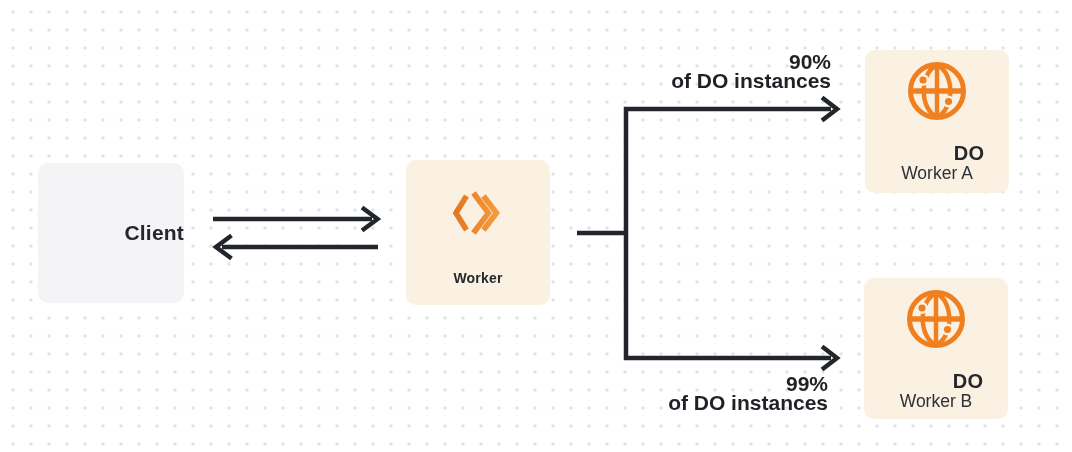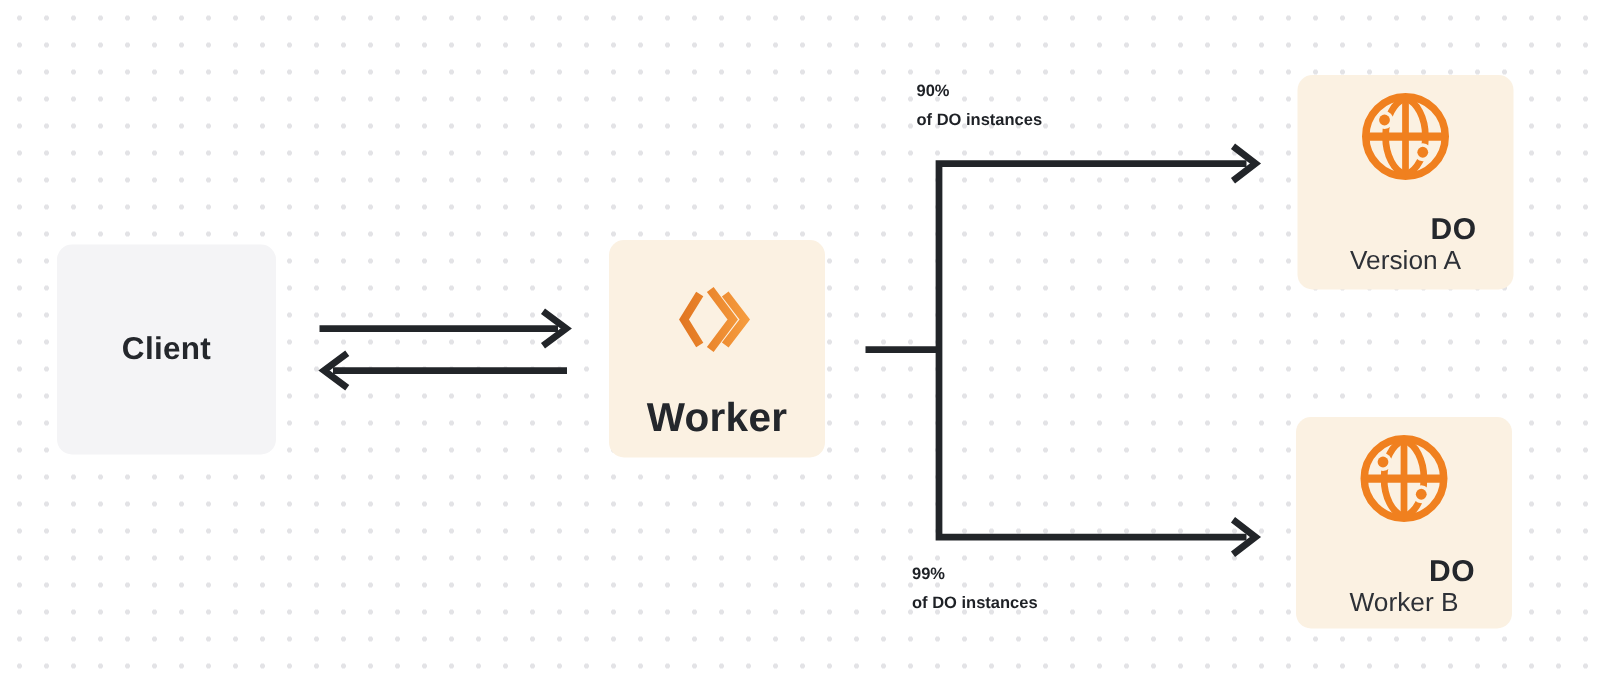--- a/index.html
+++ b/index.html
@@ -20,51 +20,51 @@
     background-image:radial-gradient(circle, var(--dot-grid) 1.5px, transparent 1.7px);
     background-size:18px 18px;
     background-position:4px 3px;
     overflow:hidden;
   }
   .connectors{position:absolute;left:0;top:0;width:1072px;height:452px;}
   .node{position:absolute;border-radius:10px;}
   .node-client{
     left:38px;top:163px;width:146px;height:140px;
     background:var(--box-gray);
-    display:flex;align-items:center;justify-content:center;
+    display:flex;align-items:center;justify-content:flex-end;
   }
   .node-client .label{
     font-size:21px;font-weight:700;color:var(--text-dark);letter-spacing:.2px;
   }
   .node-worker{
     left:406px;top:160px;width:144px;height:145px;
     background:var(--box-cream);
   }
   .node-worker .icon{position:absolute;left:50%;top:26px;transform:translateX(-50%);}
   .node-worker .label{
     position:absolute;left:0;top:106px;width:100%;text-align:center;
-    font-size:27px;font-weight:700;color:var(--text-dark);line-height:24px;letter-spacing:.2px;
+    font-size:14px;font-weight:700;color:var(--text-dark);line-height:24px;letter-spacing:.2px;
   }
   .node-do{
     width:144px;background:var(--box-cream);
   }
   .node-do-a{left:865px;top:50px;height:143px;}
   .node-do-b{left:864px;top:278px;height:141px;}
   .node-do .icon{position:absolute;left:50%;top:11px;transform:translateX(-50%);}
   .node-do .title{
     position:absolute;left:0;top:92px;width:100%;text-align:center;
     font-size:20px;font-weight:700;color:var(--text-dark);line-height:22px;letter-spacing:.3px;margin-left:32px;
   }
   .node-do .subtitle{
     position:absolute;left:0;top:113px;width:100%;text-align:center;
     font-size:17.5px;font-weight:400;color:#2E3137;line-height:21px;
   }
   .split-label{
-    position:absolute;width:220px;text-align:left;
-    font-size:11px;font-weight:700;color:#1E2126;line-height:19px;
+    position:absolute;width:220px;text-align:right;
+    font-size:21px;font-weight:700;color:#1E2126;line-height:19px;
   }
   .split-label-top{left:611px;top:52px;}
   .split-label-bottom{left:608px;top:374px;}
 </style>
 </head>
 <body>
 
 <div class="canvas">
 
   <svg class="connectors" viewBox="0 0 1072 452" xmlns="http://www.w3.org/2000/svg">
@@ -123,21 +123,21 @@
         <line x1="30" y1="4.5" x2="30" y2="55.5" stroke-width="4.5"></line>
         <path d="M30,4.5 A16.5,26 0 0 0 30,55.5" stroke-width="4.5"></path>
         <path d="M30,4.5 A16.5,26 0 0 1 30,55.5" stroke-width="4.5"></path>
       </g>
       <circle cx="16" cy="19" r="6" fill="var(--box-cream,#FBF1E2)"></circle>
       <circle cx="41.5" cy="40.5" r="6" fill="var(--box-cream,#FBF1E2)"></circle>
       <circle cx="16" cy="19" r="3.6" fill="var(--accent-orange,#F0801F)"></circle>
       <circle cx="41.5" cy="40.5" r="3.6" fill="var(--accent-orange,#F0801F)"></circle>
     </svg>
     <div class="title">DO</div>
-    <div class="subtitle">Version A</div>
+    <div class="subtitle">Worker A</div>
   </div>
 
   <div class="node node-do node-do-b">
     <svg class="icon" width="60" height="60" viewBox="0 0 60 60" xmlns="http://www.w3.org/2000/svg">
       <g fill="none" stroke="var(--accent-orange,#F0801F)">
         <circle cx="30" cy="30" r="26.5" stroke-width="5"></circle>
         <line x1="5" y1="30" x2="55" y2="30" stroke-width="5.5"></line>
         <line x1="30" y1="4.5" x2="30" y2="55.5" stroke-width="4.5"></line>
         <path d="M30,4.5 A16.5,26 0 0 0 30,55.5" stroke-width="4.5"></path>
         <path d="M30,4.5 A16.5,26 0 0 1 30,55.5" stroke-width="4.5"></path>

